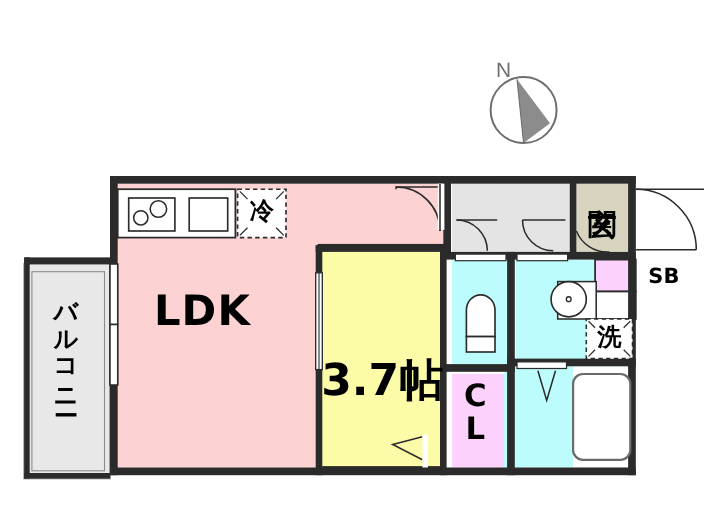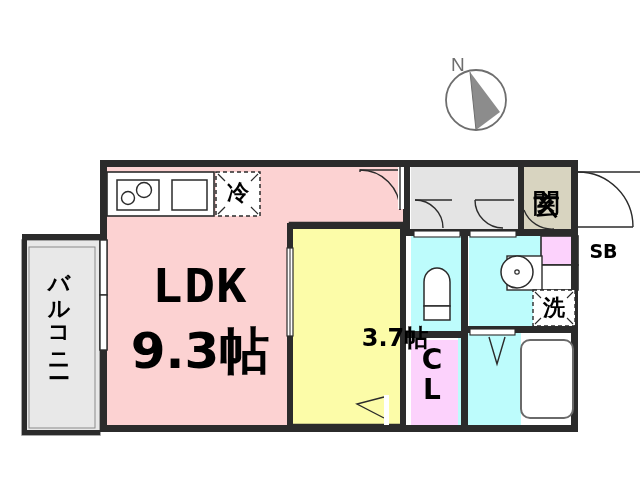--- a/index.html
+++ b/index.html
@@ -207,26 +207,25 @@
       <path d="M470,72 L500,112 L476,130 Z" fill="#8c8c8c" stroke="none"></path>
       <path d="M470,72 L476,130" fill="none" stroke="#6e6e6e" stroke-width="1"></path>
     </g>
 
   </svg>
 
   <div class="compass-n" style="left:451px; top:54px; font-size:19px;">N</div>
 
   <div class="lbl vert" style="left:48px; top:258px; font-size:22px;">バルコニー</div>
 
-  <div class="lbl" style="left:120px; top:263px; width:160px; font-size:51px; letter-spacing:1px;font-family:Liberation Mono, monospace;">LDK</div>
-
-  <div class="lbl" style="left:110px; top:326px; width:180px; font-size:50px;">9.3帖</div>
-
-
-  <div class="lbl" style="left:292px; top:326px; width:110px; font-size:24px;margin-left:48px;">3.7帖</div>
+  <div class="lbl" style="left:104px; top:263px; width:160px; font-size:38px; letter-spacing:1px;">LDK</div>
+
+
+
+  <div class="lbl" style="left:292px; top:326px; width:110px; font-size:40px;">3.7帖</div>
 
   <div class="lbl" style="left:412px; top:346px; width:40px; font-size:28px;">C</div>
   <div class="lbl" style="left:412px; top:376px; width:40px; font-size:28px;">L</div>
 
   <div class="lbl vert" style="left:534px; top:169px; font-size:26px;">玄関</div>
 
   <div class="lbl" style="left:541px; top:242px; width:37px; font-size:19px;margin-left:44px;">SB</div>
 
   <div class="lbl" style="left:216px; top:182px; width:44px; font-size:22px;">冷</div>
 

